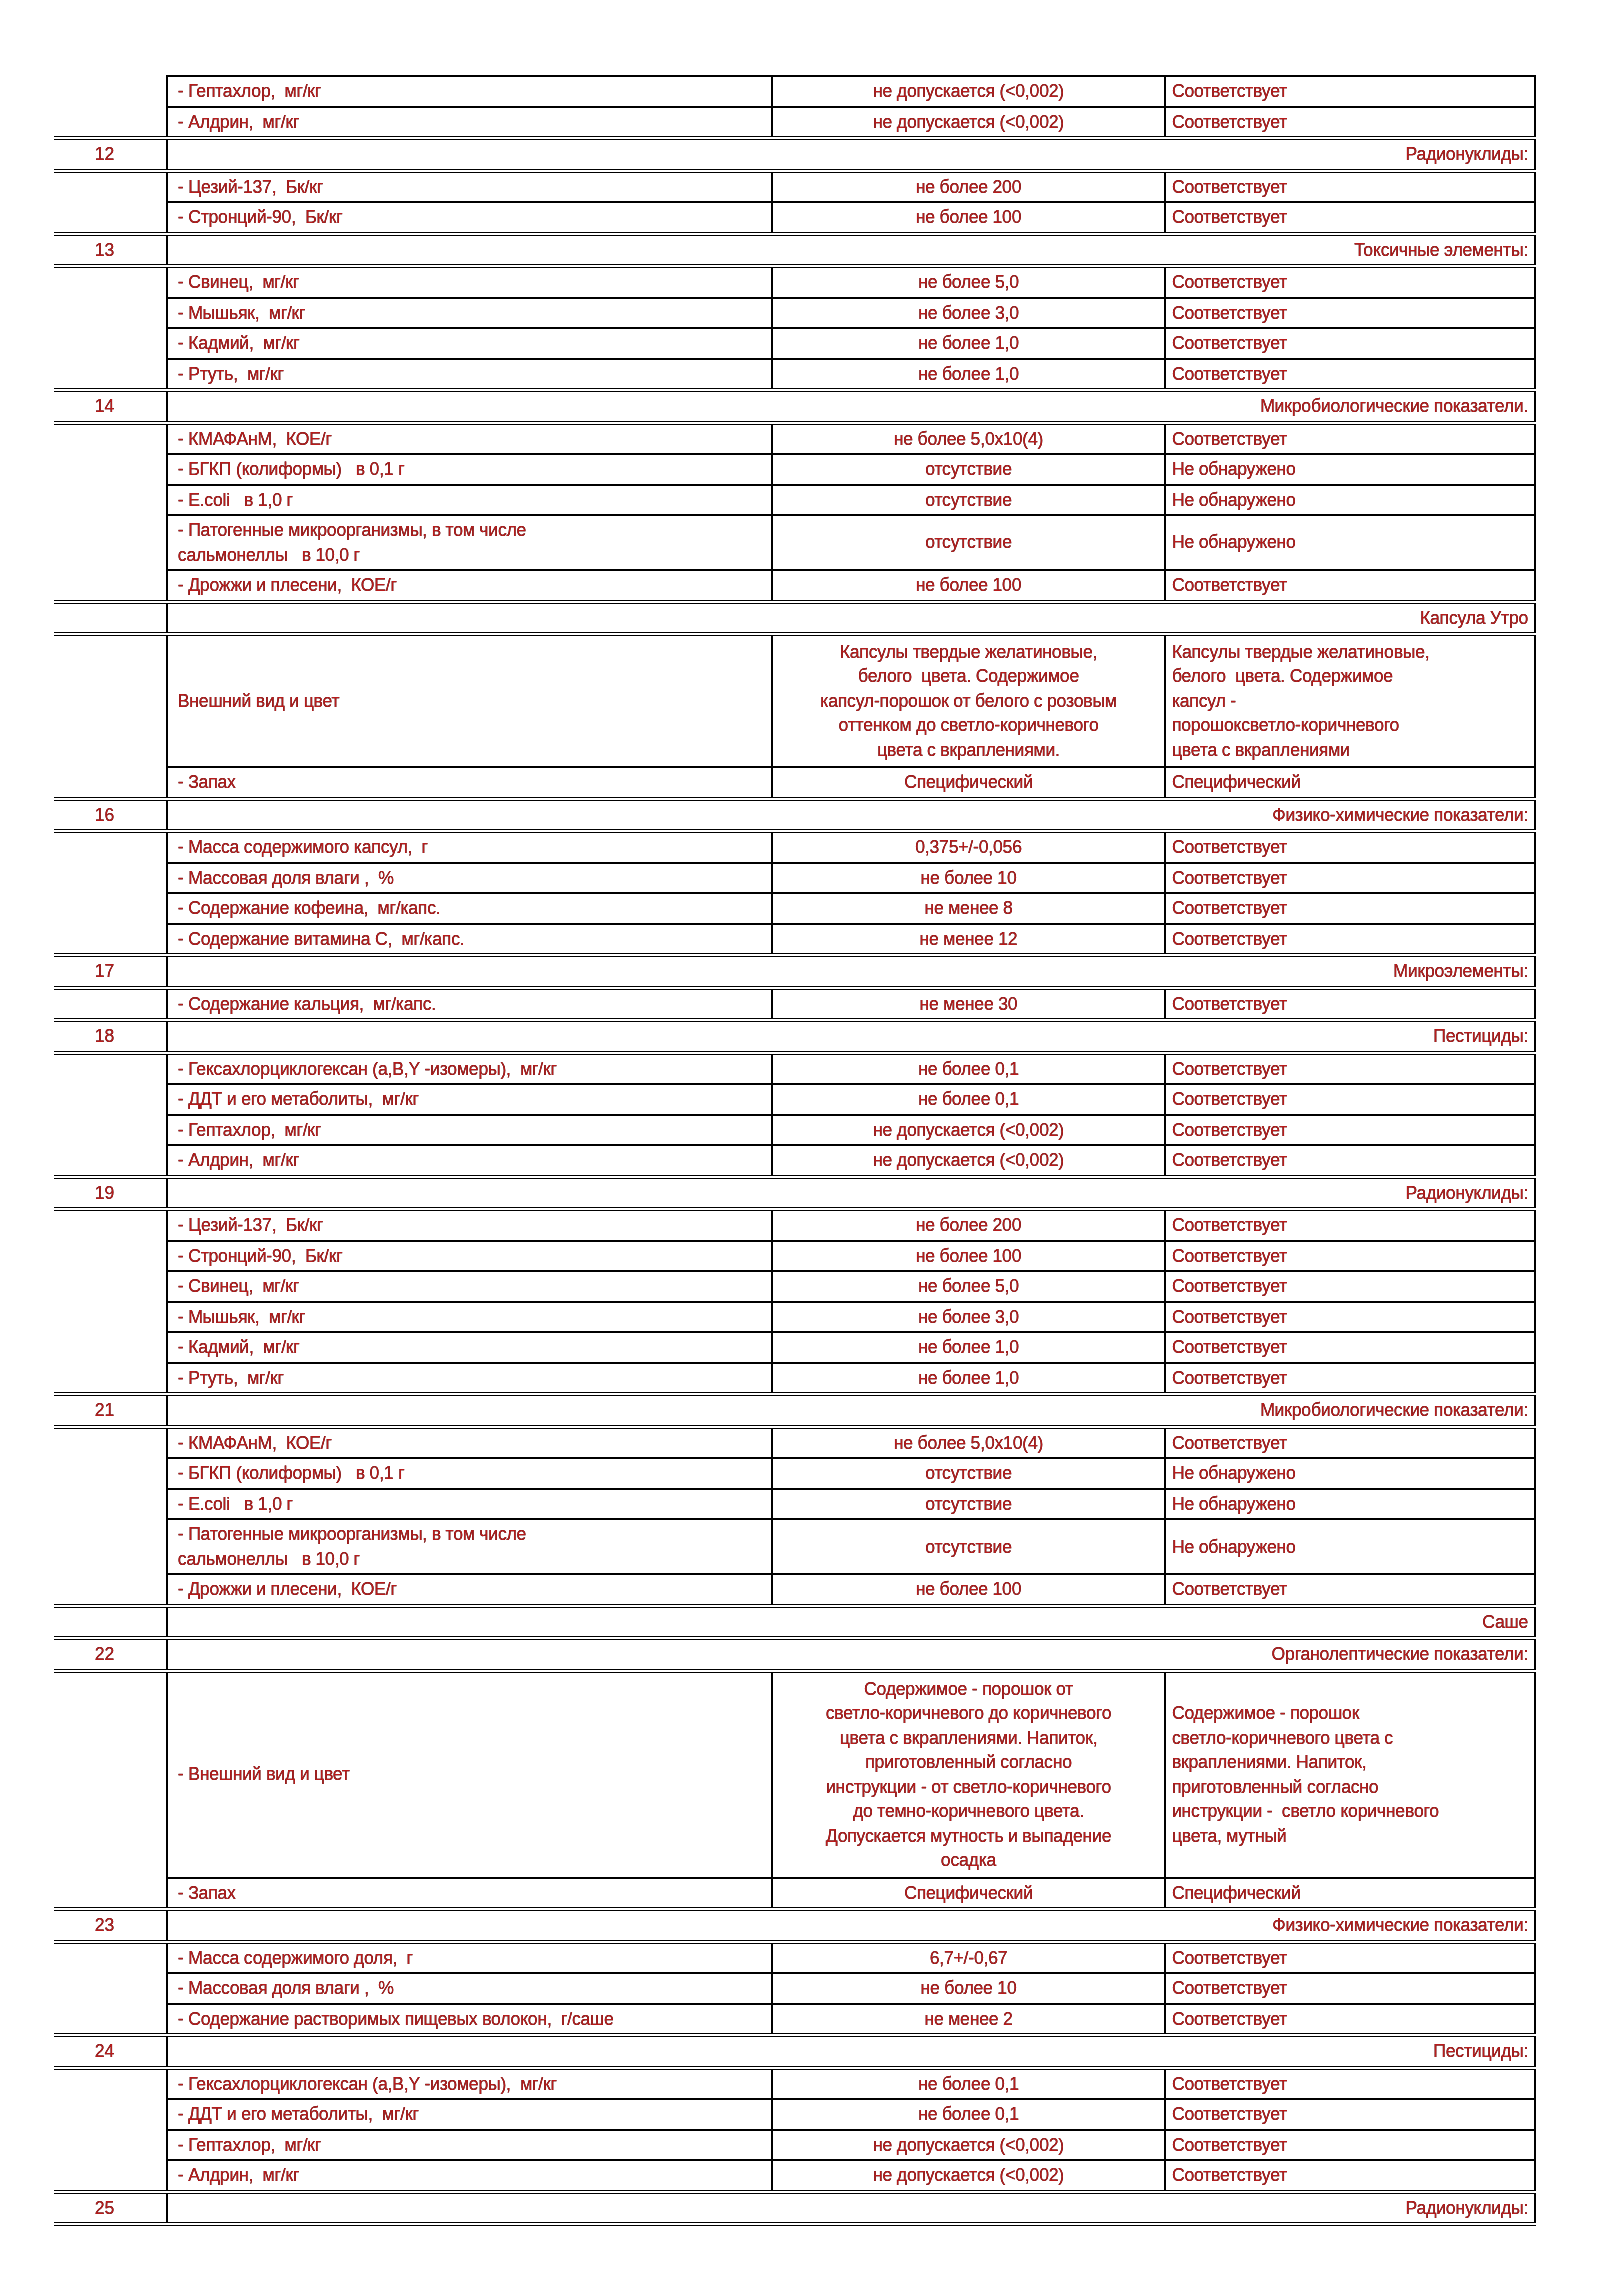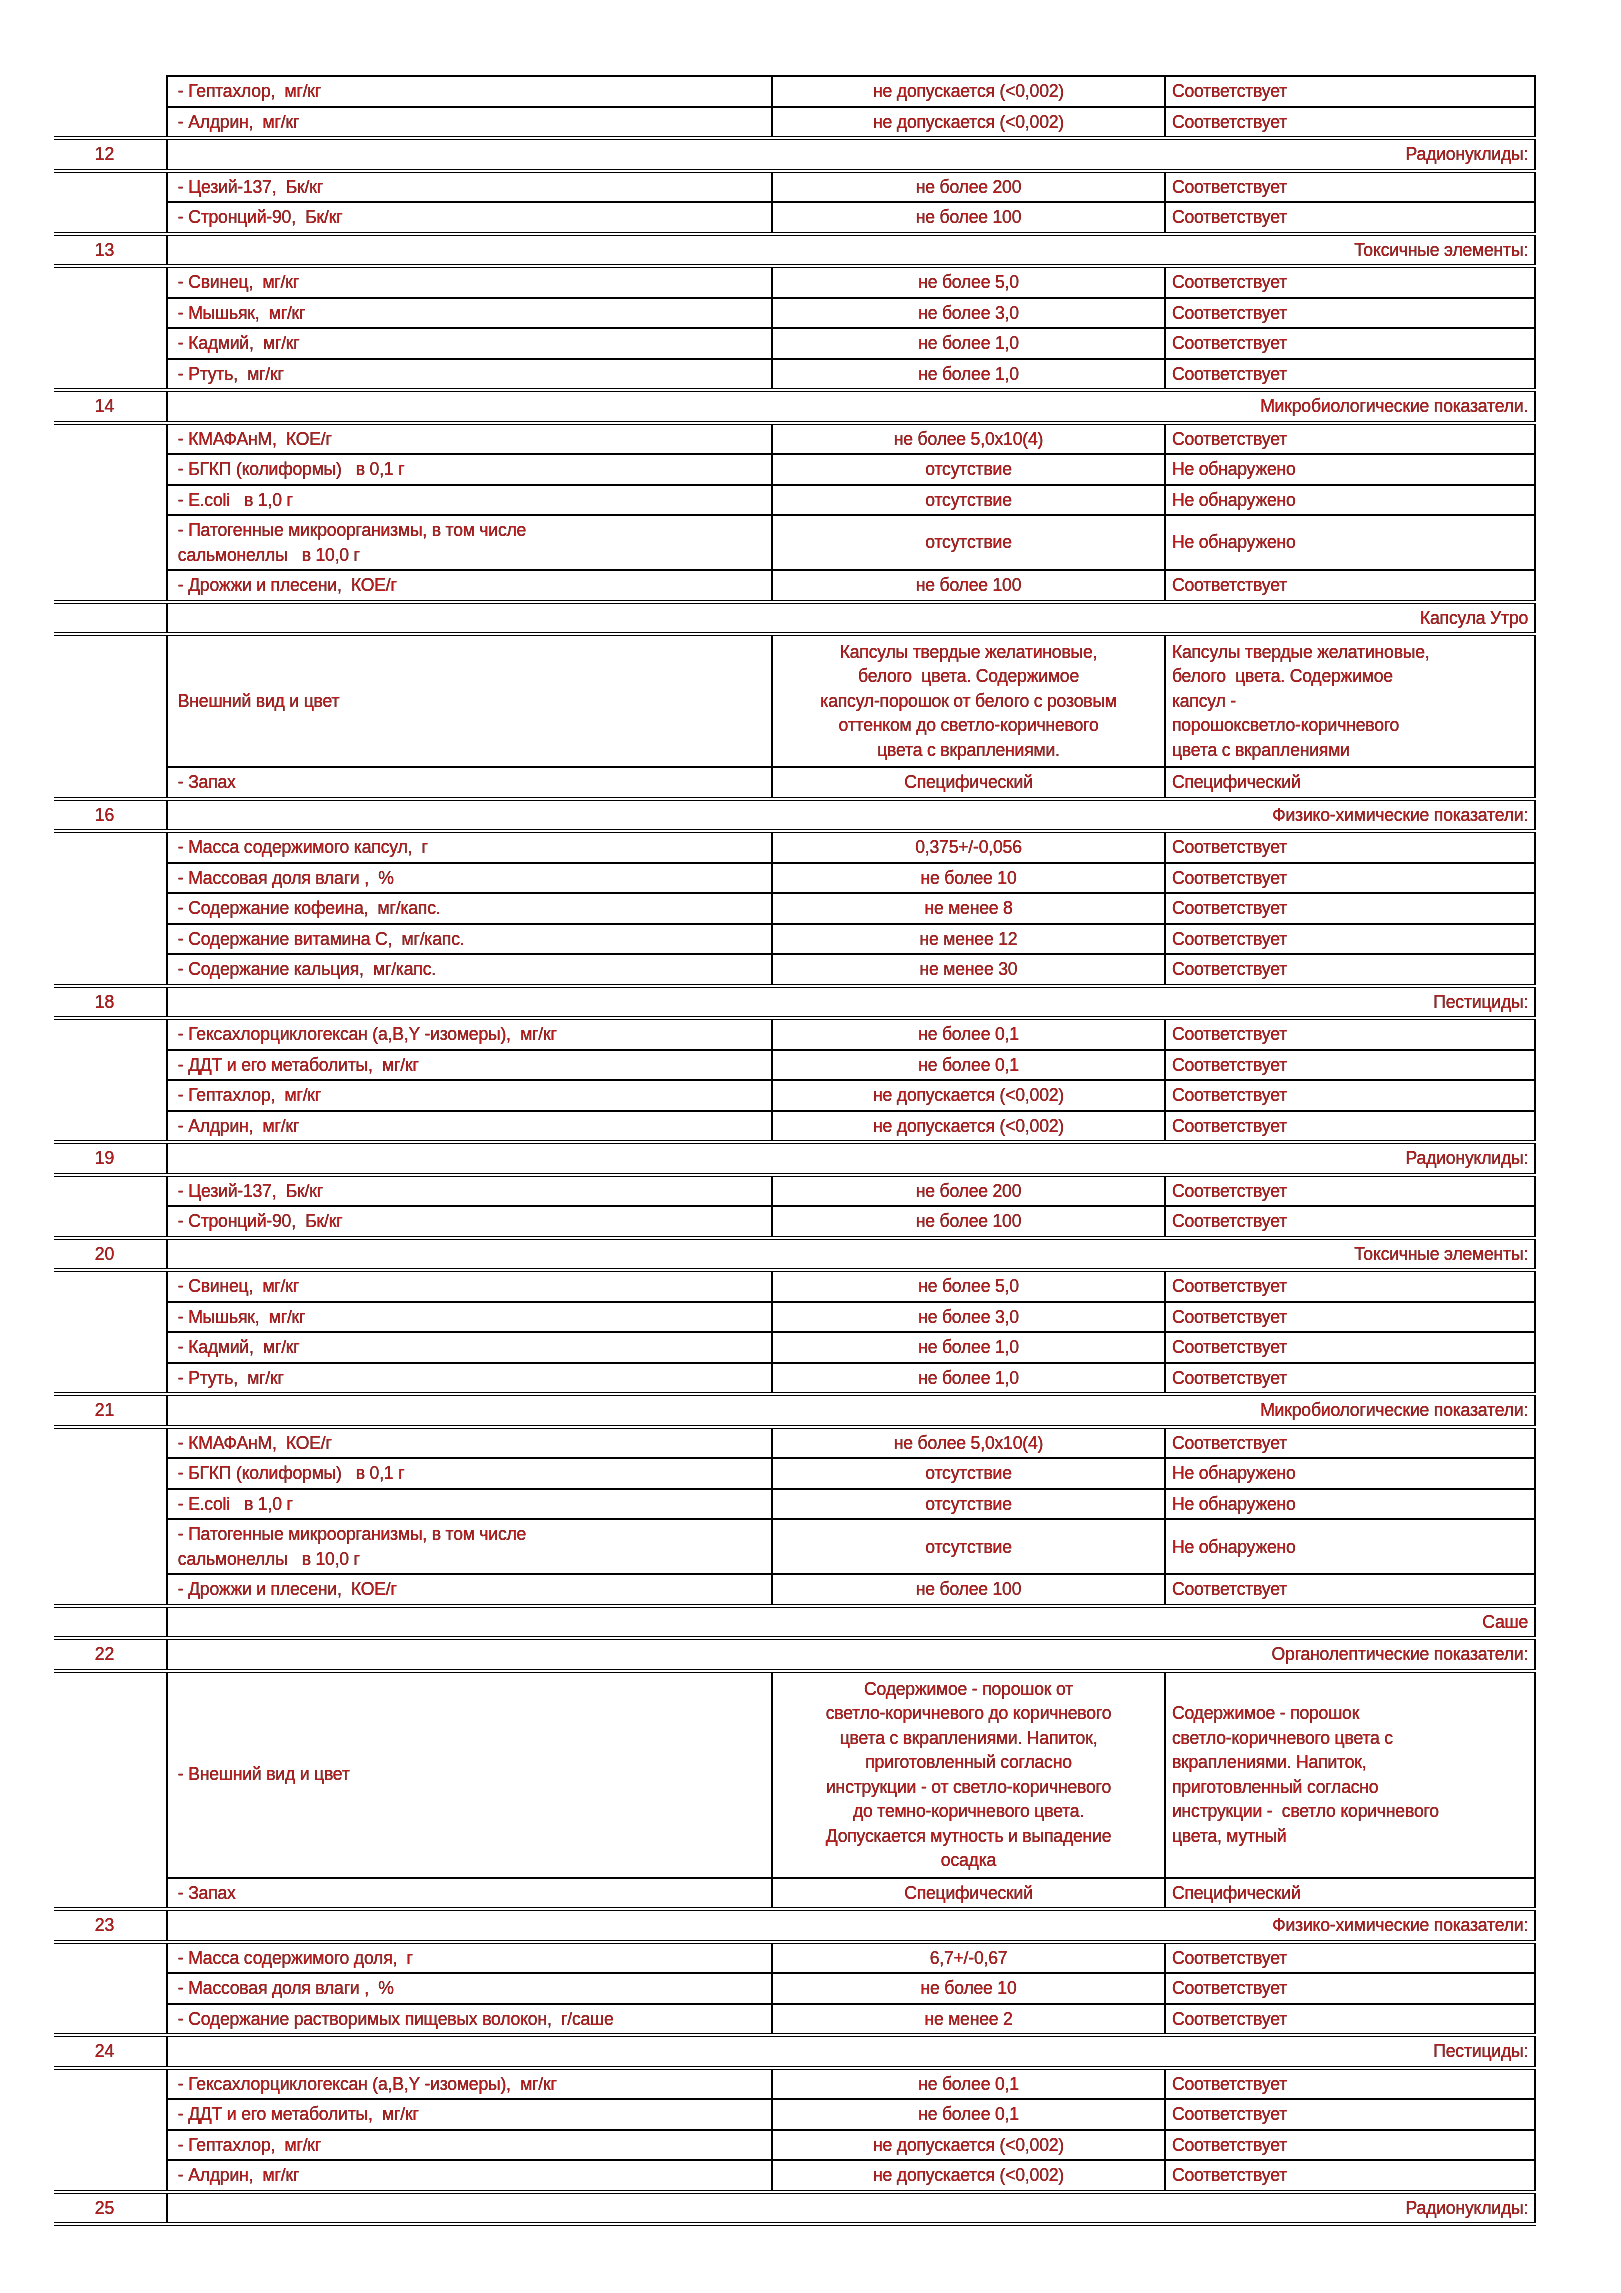--- a/index.html
+++ b/index.html
@@ -208,20 +208,24 @@
           <td class="c2">- Содержание кофеина,  мг/капс.</td>
           <td class="c3">не менее 8</td>
           <td class="c4">Соответствует</td>
         </tr>
         <tr class="item">
           <td class="c1"></td>
           <td class="c2">- Содержание витамина С,  мг/капс.</td>
           <td class="c3">не менее 12</td>
           <td class="c4">Соответствует</td>
         </tr>
+        <tr class="group">
+          <td class="c1">17</td>
+          <td class="c2 span" colspan="3">Микроэлементы:</td>
+        </tr>
         <tr class="item">
           <td class="c1"></td>
           <td class="c2">- Содержание кальция,  мг/капс.</td>
           <td class="c3">не менее 30</td>
           <td class="c4">Соответствует</td>
         </tr>
         <tr class="group">
           <td class="c1">18</td>
           <td class="c2 span" colspan="3">Пестициды:</td>
         </tr>
@@ -257,24 +261,20 @@
           <td class="c1"></td>
           <td class="c2">- Цезий-137,  Бк/кг</td>
           <td class="c3">не более 200</td>
           <td class="c4">Соответствует</td>
         </tr>
         <tr class="item">
           <td class="c1"></td>
           <td class="c2">- Стронций-90,  Бк/кг</td>
           <td class="c3">не более 100</td>
           <td class="c4">Соответствует</td>
-        </tr>
-        <tr class="group">
-          <td class="c1">20</td>
-          <td class="c2 span" colspan="3">Токсичные элементы:</td>
         </tr>
         <tr class="item">
           <td class="c1"></td>
           <td class="c2">- Свинец,  мг/кг</td>
           <td class="c3">не более 5,0</td>
           <td class="c4">Соответствует</td>
         </tr>
         <tr class="item">
           <td class="c1"></td>
           <td class="c2">- Мышьяк,  мг/кг</td>

